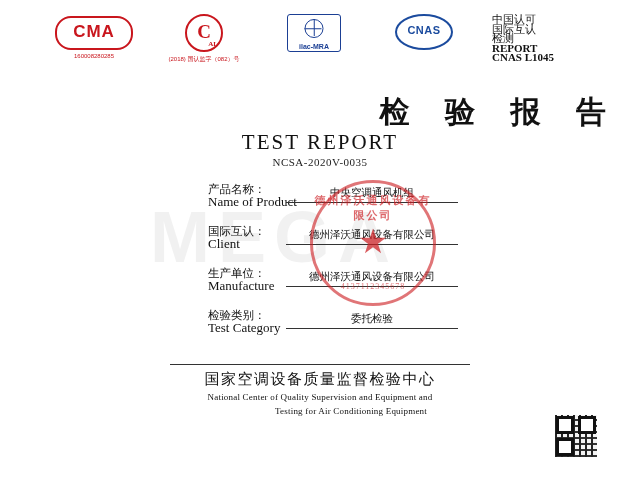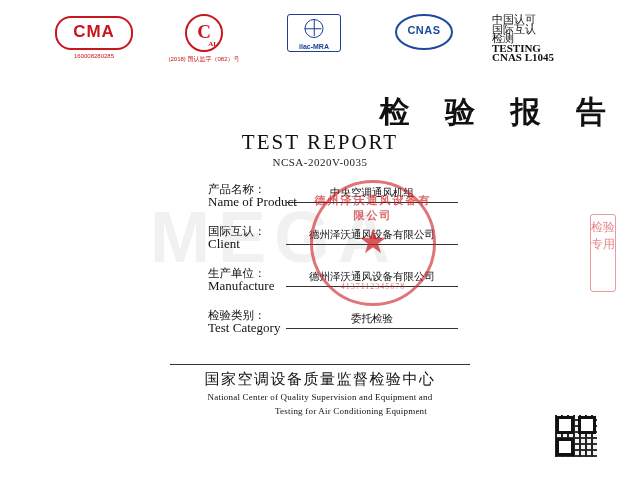--- a/index.html
+++ b/index.html
@@ -445,21 +445,21 @@
       <div class="cnas">
         <div class="oval"></div>
         <div class="txt">CNAS</div>
       </div>
     </div>
 
     <div class="cnas-text">
       <div>中国认可</div>
       <div>国际互认</div>
       <div>检测</div>
-      <div class="b">TESTING</div>
+      <div class="b">REPORT</div>
       <div class="b">CNAS L1045</div>
     </div>
   </div>
 
   <div class="title-cn">检 验 报 告</div>
   <div class="title-en">TEST REPORT</div>
   <div class="report-no">NCSA-2020V-0035</div>
 
   <div class="fields">
 
@@ -499,21 +499,20 @@
       <div class="rule"></div>
     </div>
   </div>
 
   <div class="seal">
     <div class="seal-top-text">德州泽沃通风设备有限公司</div>
     <div class="star">★</div>
     <div class="seal-bottom-text">4137112345678</div>
   </div>
 
-  <div class="side-stamp">检验专用</div>
 
   <div class="issuer-rule"></div>
   <div class="issuer-cn">国家空调设备质量监督检验中心</div>
   <div class="issuer-en1">National Center of Quality Supervision and Equipment and</div>
   <div class="issuer-en2">Testing for Air Conditioning Equipment</div>
 
   <div class="qr">
     <div class="pe tl"></div>
     <div class="pe tr"></div>
     <div class="pe bl"></div>

